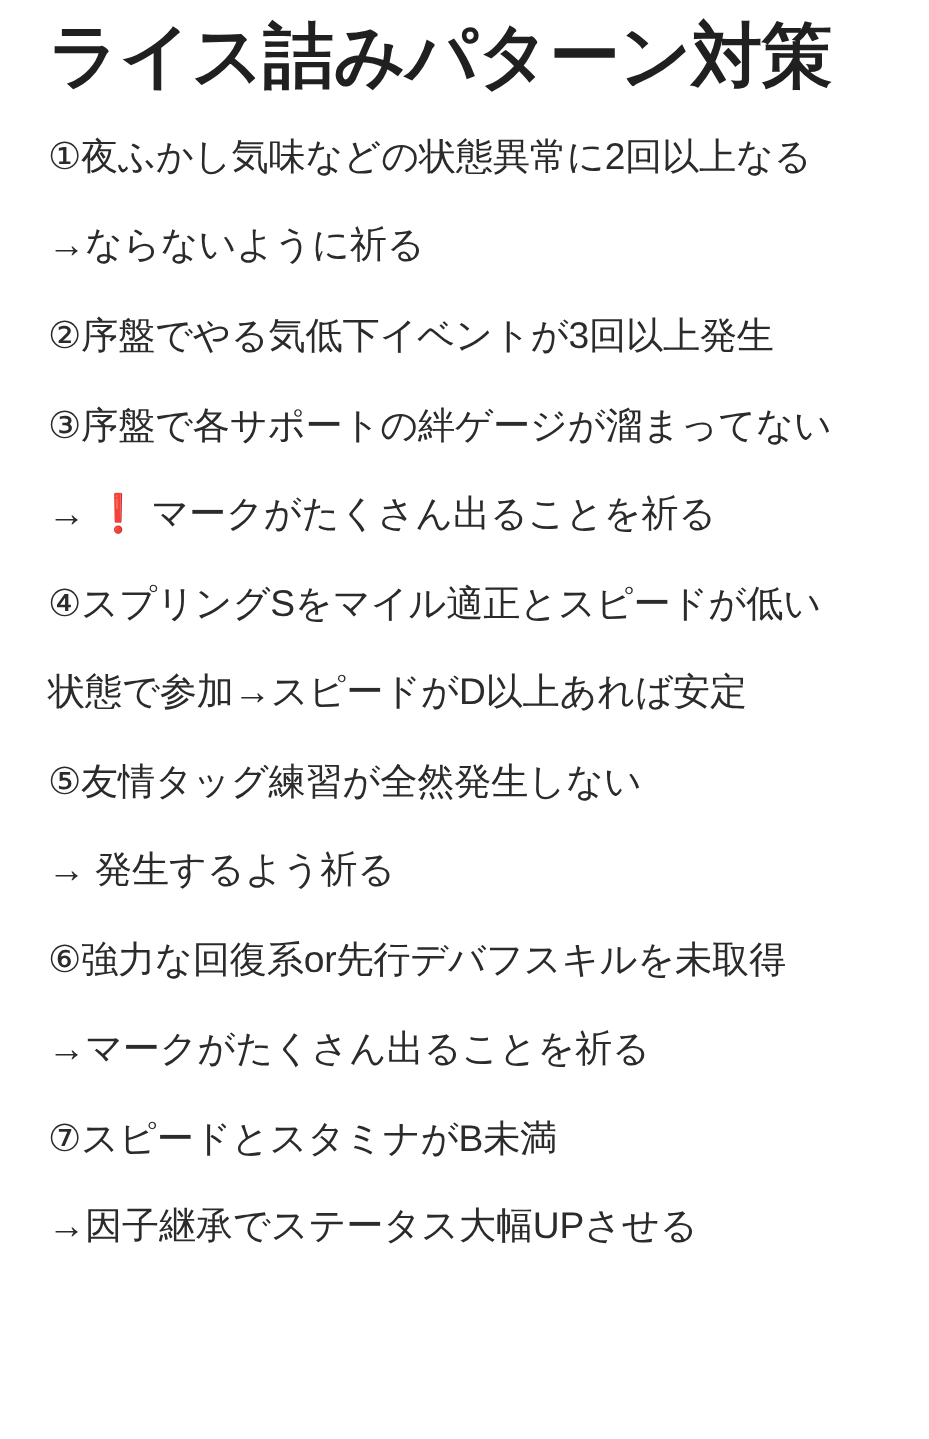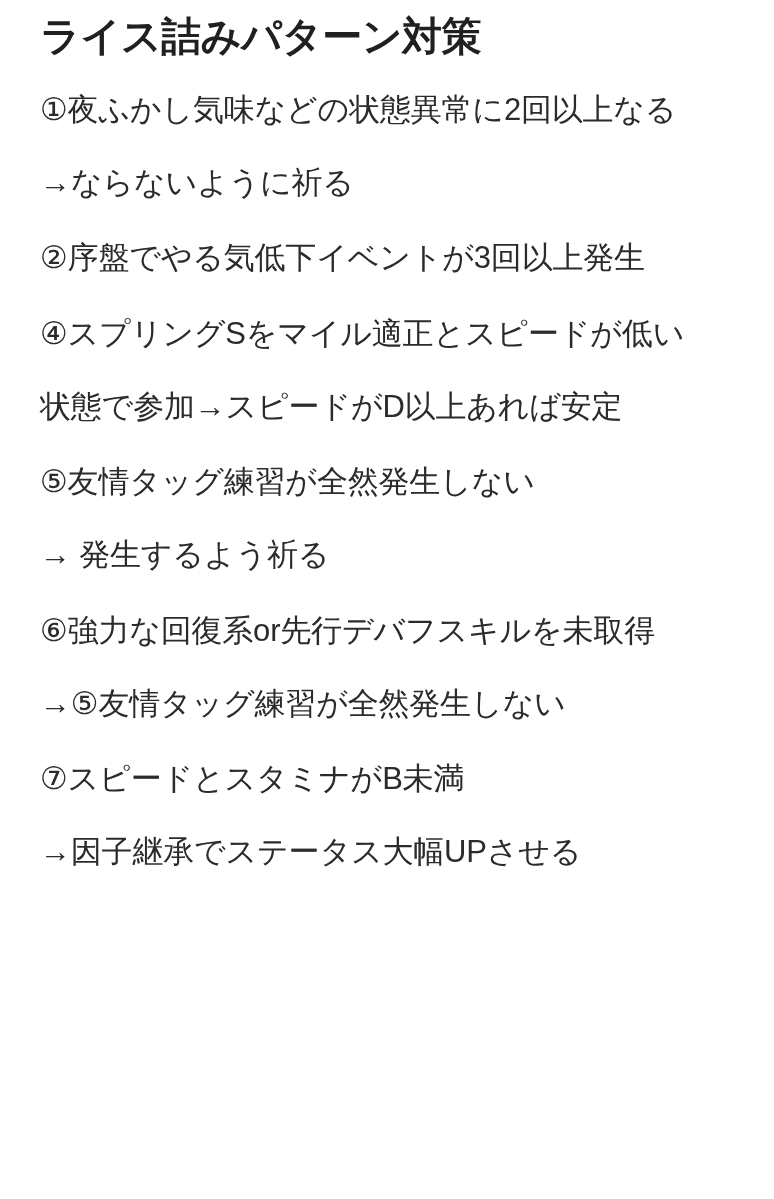--- a/index.html
+++ b/index.html
@@ -15,21 +15,21 @@
     -webkit-font-smoothing: antialiased;
   }
   .page {
     width: 774px;
     min-height: 1199px;
     box-sizing: border-box;
     padding: 14px 34px 18px 40px;
     background: #ffffff;
   }
   .doc-title {
-    font-size: 40px;
+    font-size: 59px;
     line-height: 1.12;
     font-weight: 700;
     letter-spacing: -0.5px;
     margin: 0 0 6px 0;
     color: #202020;
     white-space: nowrap;
   }
   .block {
     margin: 0 0 30px 0;
   }
@@ -62,34 +62,38 @@
 
   <div class="block">
     <div class="line">①夜ふかし気味などの状態異常に2回以上なる</div>
     <div class="line">→ならないように祈る</div>
   </div>
 
   <div class="block">
     <div class="line">②序盤でやる気低下イベントが3回以上発生</div>
   </div>
 
+  <div class="block">
+    <div class="line">③序盤で各サポートの絆ゲージが溜まってない</div>
+    <div class="line">→ <span class="excl">❗</span> マークがたくさん出ることを祈る</div>
+  </div>
 
   <div class="block">
     <div class="line">④スプリングSをマイル適正とスピードが低い</div>
     <div class="line">状態で参加→スピードがD以上あれば安定</div>
   </div>
 
   <div class="block">
     <div class="line">⑤友情タッグ練習が全然発生しない</div>
     <div class="line">→ 発生するよう祈る</div>
   </div>
 
   <div class="block">
     <div class="line">⑥強力な回復系or先行デバフスキルを未取得</div>
-    <div class="line">→⑤友情タッグ練習が全然発生しない</div>
+    <div class="line">→マークがたくさん出ることを祈る</div>
   </div>
 
   <div class="block">
     <div class="line">⑦スピードとスタミナがB未満</div>
     <div class="line">→因子継承でステータス大幅UPさせる</div>
   </div>
 
 </div>
 
 </body></html>

